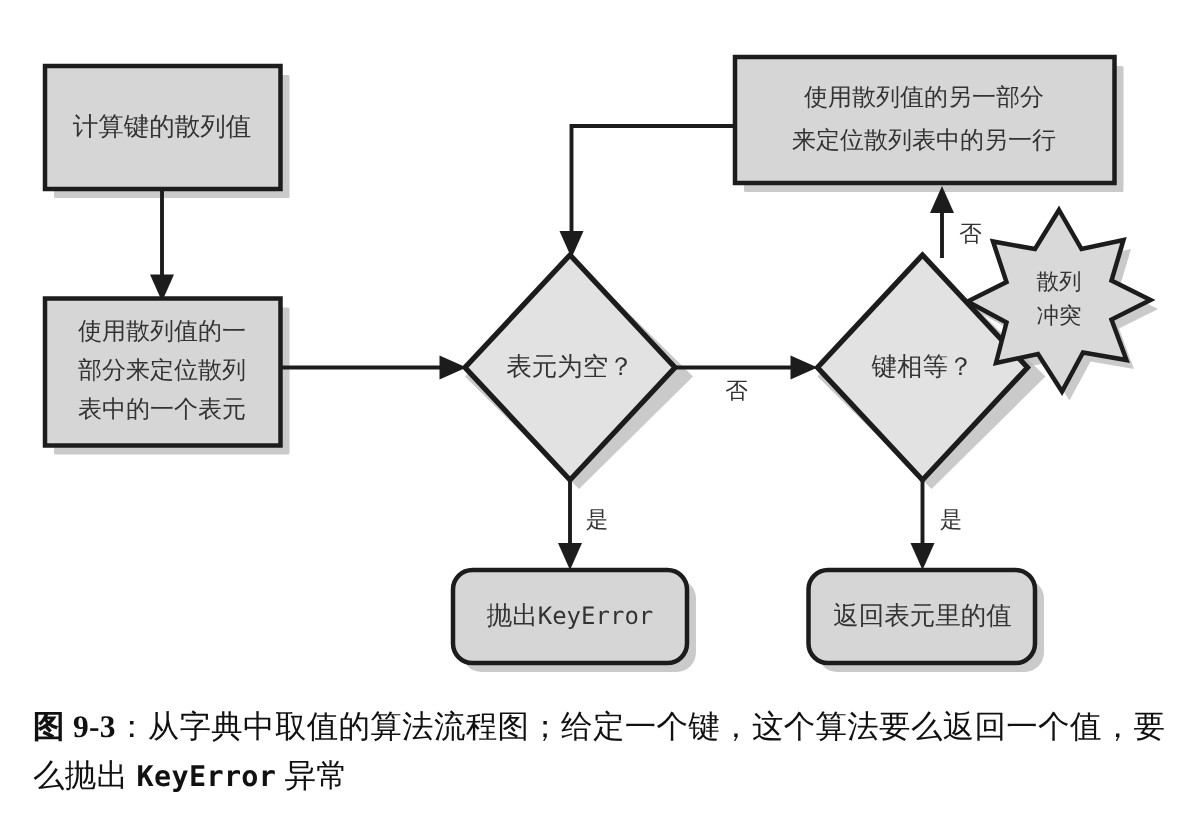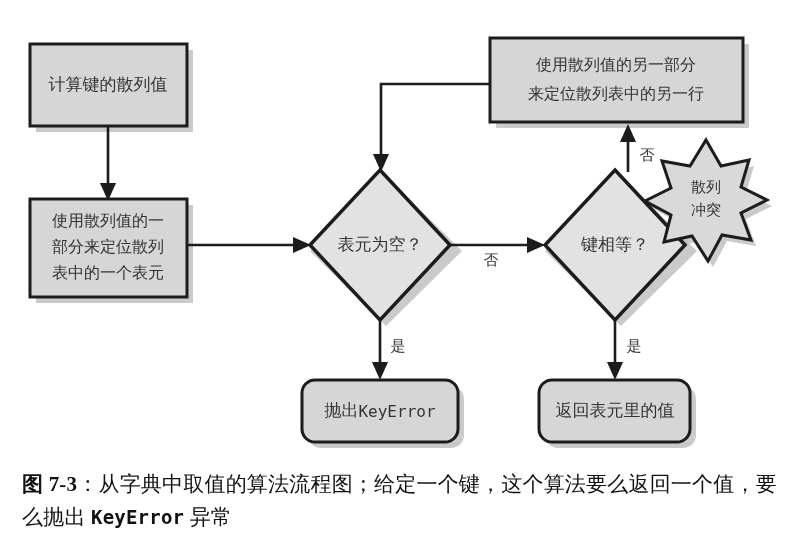--- a/index.html
+++ b/index.html
@@ -188,16 +188,16 @@
     </g>
 
     <text class="edge-label" x="398" y="348">是</text>
     <text class="edge-label" x="491" y="262">否</text>
     <text class="edge-label" x="634" y="348">是</text>
     <text class="edge-label" x="647" y="157">否</text>
 
   </svg>
 
   <div id="caption">
-    <span class="fig-num">图 7-3</span><span>：</span><span>从字典中取值的算法流程图；给定一个键，这个算法要么返回一个值，要么抛出 </span><span class="code">KeyError</span><span> 异常</span>
+    <span class="fig-num">图 9-3</span><span>：</span><span>从字典中取值的算法流程图；给定一个键，这个算法要么返回一个值，要么抛出 </span><span class="code">KeyError</span><span> 异常</span>
   </div>
 
 </div>
 
 </body></html>

